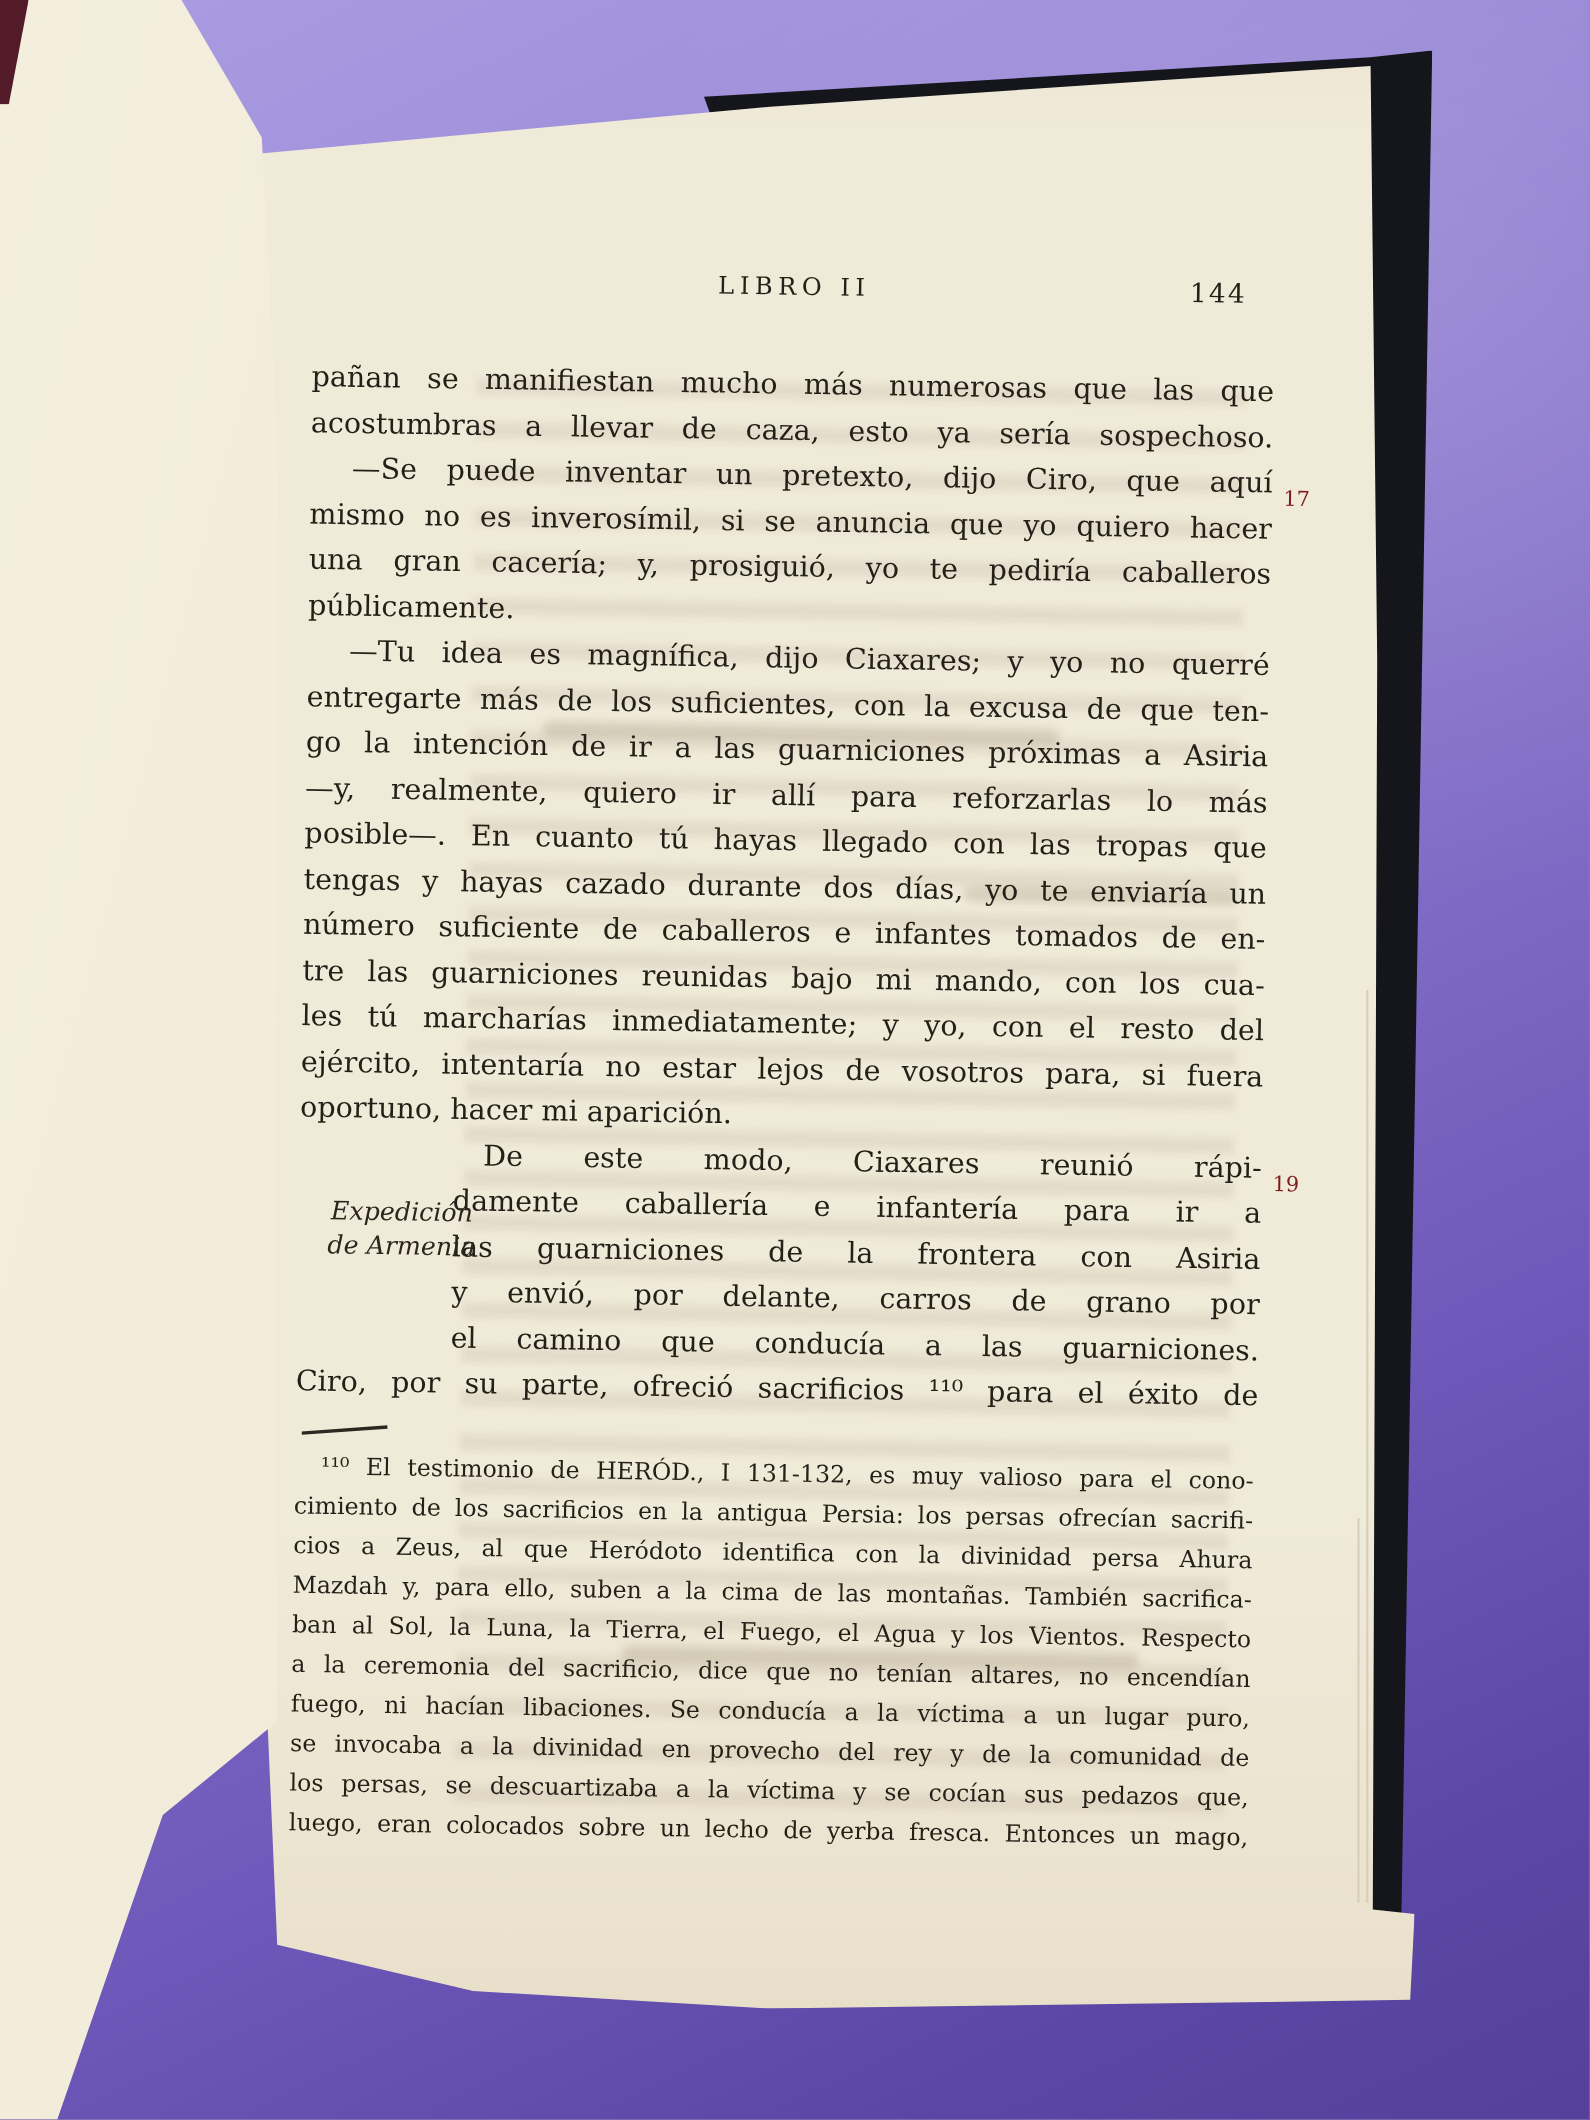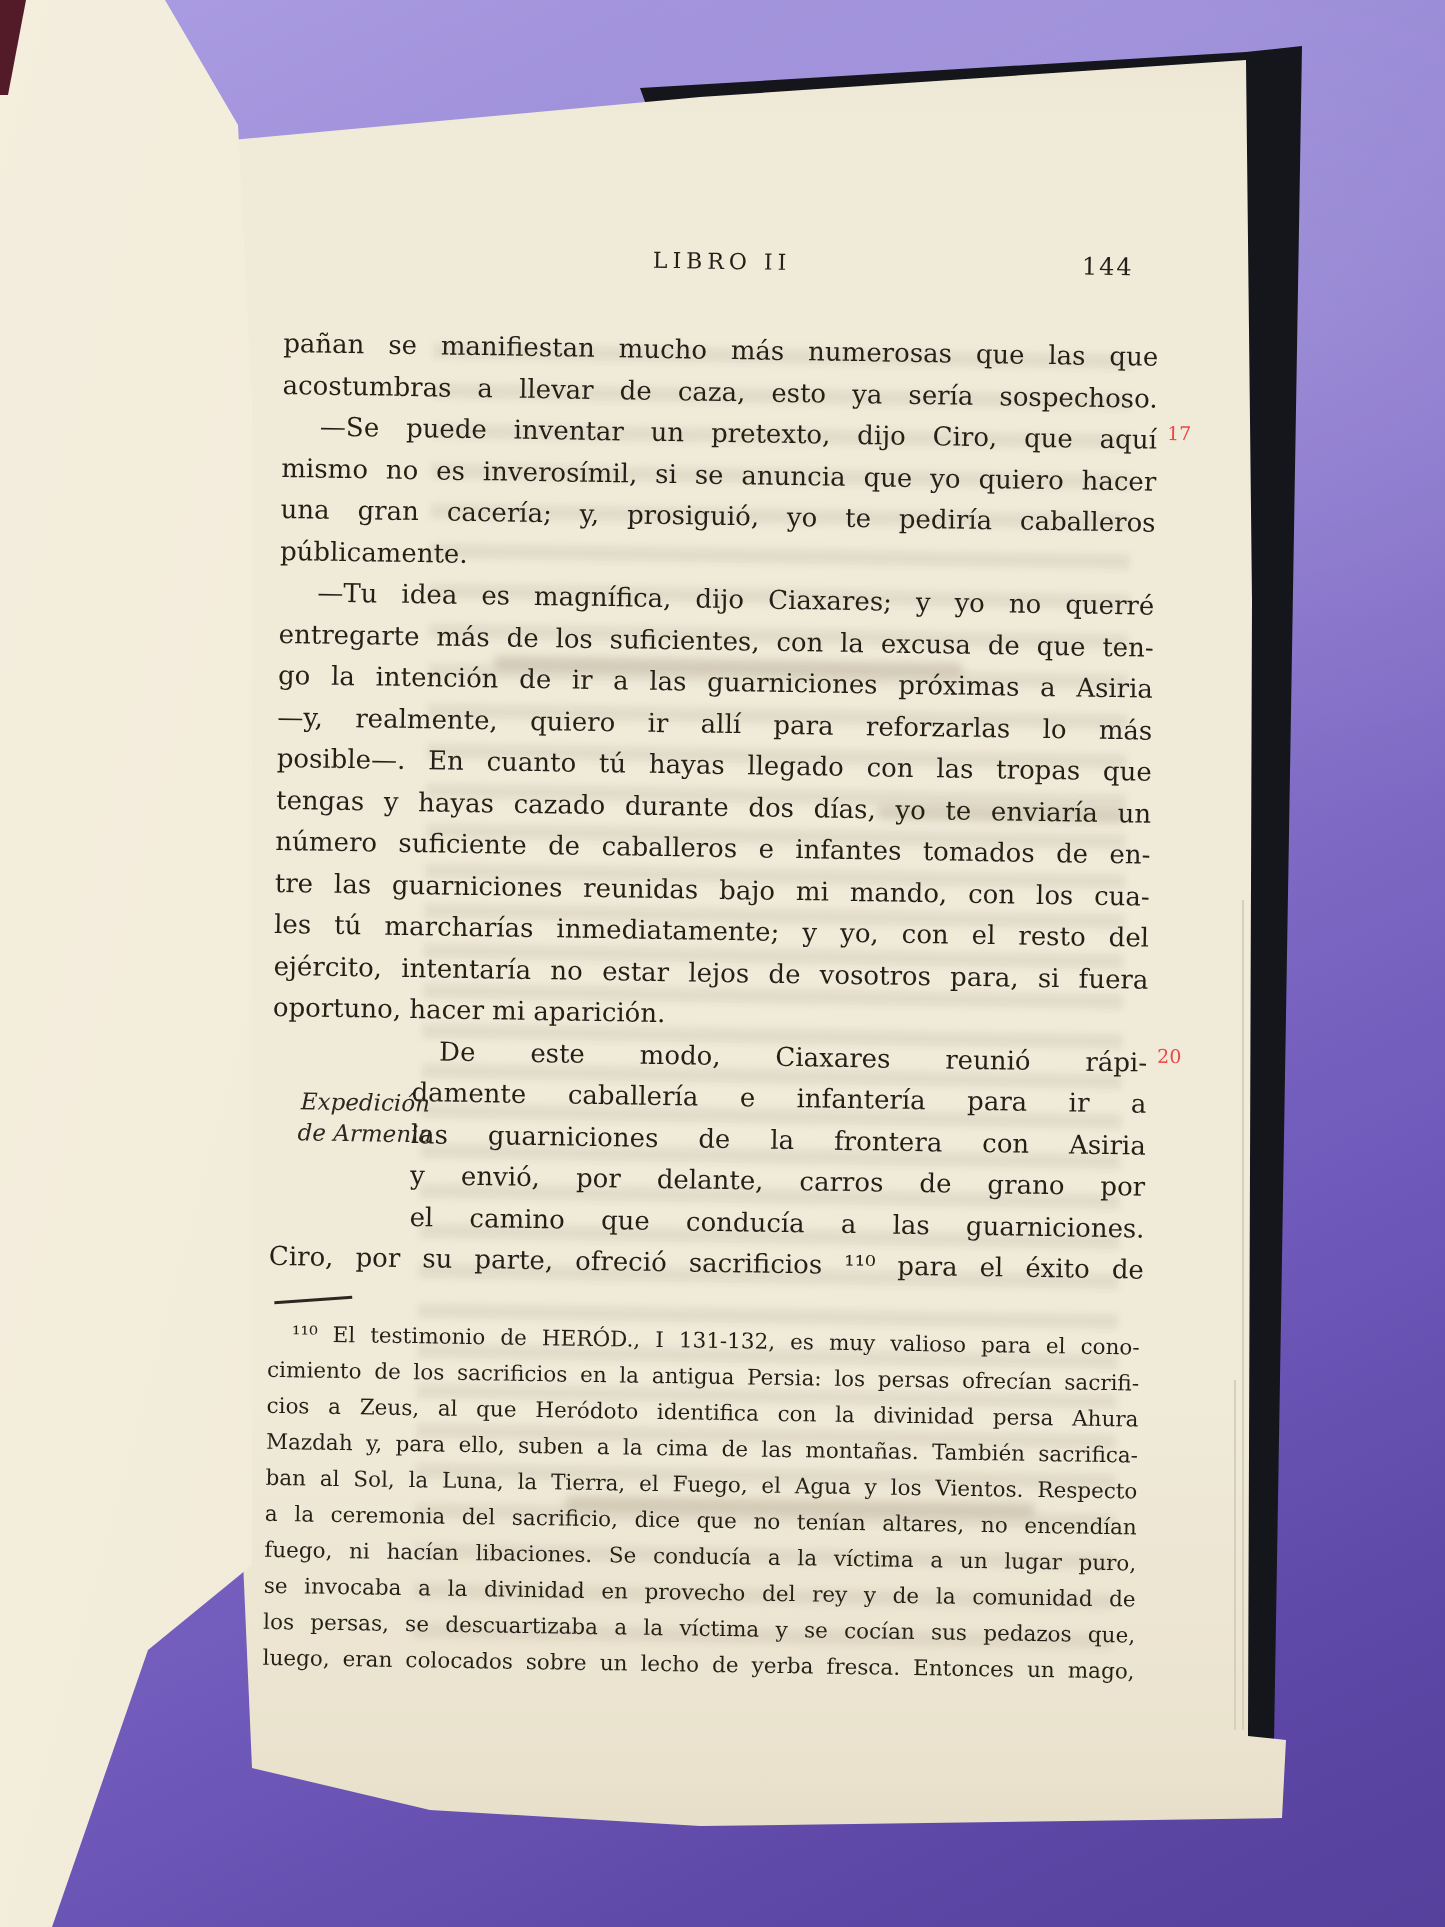--- a/index.html
+++ b/index.html
@@ -73,21 +73,21 @@
   .gp2{left:600px;top:560px;width:250px;}
   .gp3{left:300px;top:1255px;width:470px;}
 
   .bodyblock{position:absolute;left:0;top:87px;width:875px;}
   .b-line{font-size:26px;height:41.5px;line-height:41.5px;}
   .j{text-align:justify;text-align-last:justify;}
   .ind{text-indent:38px;}
   .nar{margin-left:140px;}
   .n18{margin-left:167px;}
 
-  .mnum{position:absolute;left:885px;font-size:19px;color:#ef4444;}
+  .mnum{position:absolute;left:885px;font-size:19px;color:#7f1d1d;margin-top:21px;}
   #mnum17{top:172px;} #mnum18{top:795px;}
 
   .margin-note{position:absolute;left:24px;top:850px;width:140px;text-align:center;
     font-style:italic;font-size:23px;line-height:31px;color:#2c261e;}
 
   .fnsep{position:absolute;left:6px;top:1062px;width:78px;height:0;
     border-top:3px solid #2c2720;transform:rotate(-5deg);}
   .footblock{position:absolute;left:0;top:1080px;width:872px;}
   .f-line{font-size:21.5px;height:36px;line-height:36px;}
   .fi{text-indent:24px;}
@@ -167,21 +167,21 @@
       <div class="b-line" style="--i: 16;">oportuno, hacer mi aparición.</div>
       <div class="b-line j n18" style="--i: 17;">De este modo, Ciaxares reunió rápi-</div>
       <div class="b-line j nar" style="--i: 18;">damente caballería e infantería para ir a</div>
       <div class="b-line j nar" style="--i: 19;">las guarniciones de la frontera con Asiria</div>
       <div class="b-line j nar" style="--i: 20;">y envió, por delante, carros de grano por</div>
       <div class="b-line j nar" style="--i: 21;">el camino que conducía a las guarniciones.</div>
       <div class="b-line j" style="--i: 22;">Ciro, por su parte, ofreció sacrificios ¹¹⁰ para el éxito de</div>
     </div>
 
   <div class="mnum" id="mnum17">17</div>
-  <div class="mnum" id="mnum18">20</div>
+  <div class="mnum" id="mnum18">19</div>
 
   <div class="margin-note">
     <div>Expedición</div>
     <div>de Armenia</div>
   </div>
 
   <div class="fnsep"></div>
 
   <div class="footblock">
       <div class="f-line j fi" style="--i: 0;">¹¹⁰ El testimonio de HERÓD., I 131-132, es muy valioso para el cono-</div>

